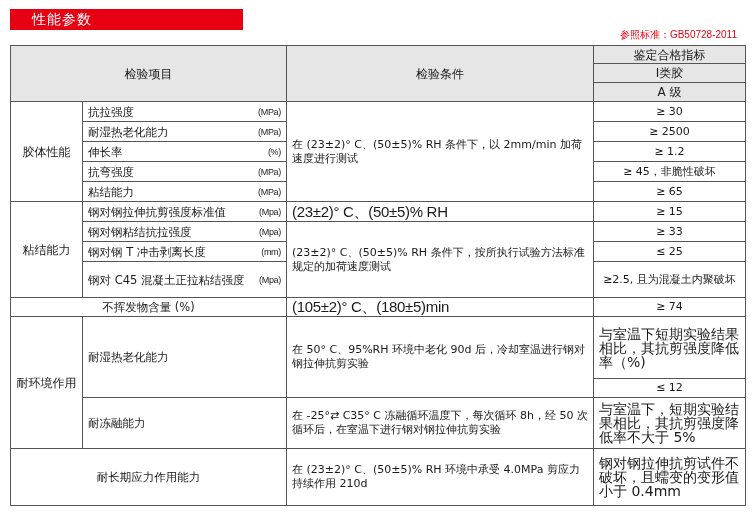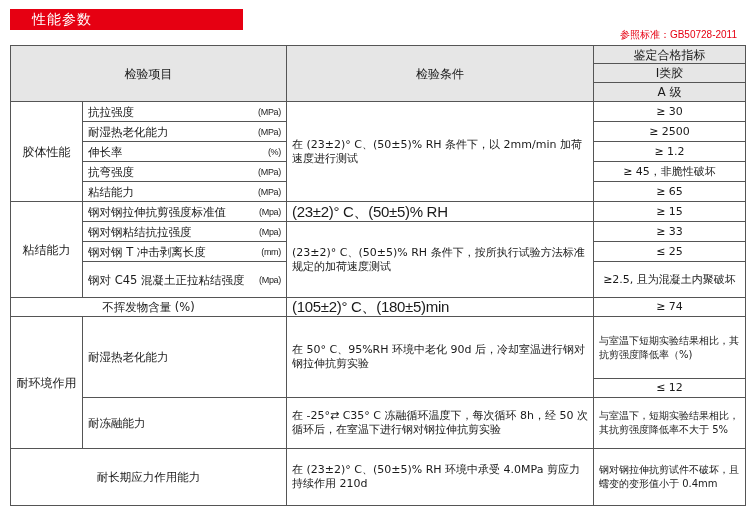--- a/index.html
+++ b/index.html
@@ -15,21 +15,21 @@
   table.spec td { border:1px solid #555; padding:0 5px; vertical-align:middle;
                   line-height:14px; overflow:hidden; }
   .hd { background:#e6e6e6; text-align:center; font-size:12px; }
   .c { text-align:center; }
   .narrow { font-family:"Liberation Sans", sans-serif; font-size:15px; letter-spacing:-0.3px; }
   .unit { float:right; font-family:"Liberation Sans", sans-serif; font-size:9px; letter-spacing:-0.3px; }
   .item { font-size:11.5px; }
   .cat { font-size:12px; }
   .wrap { line-height:17px; font-size:11px;margin-top:37px; }
   .crit { font-size:11px; }
-  .critwrap { text-align:left; line-height:17px; font-size:10px; padding:0 3px; }
+  .critwrap { text-align:left; line-height:17px; font-size:14px; padding:0 3px; }
 </style>
 </head>
 <body>
 
 <div class="title-bar">性能参数</div>
 <div class="ref">参照标准：GB50728-2011</div>
 
 <table class="spec">
   <colgroup>
     <col style="width:72px">

